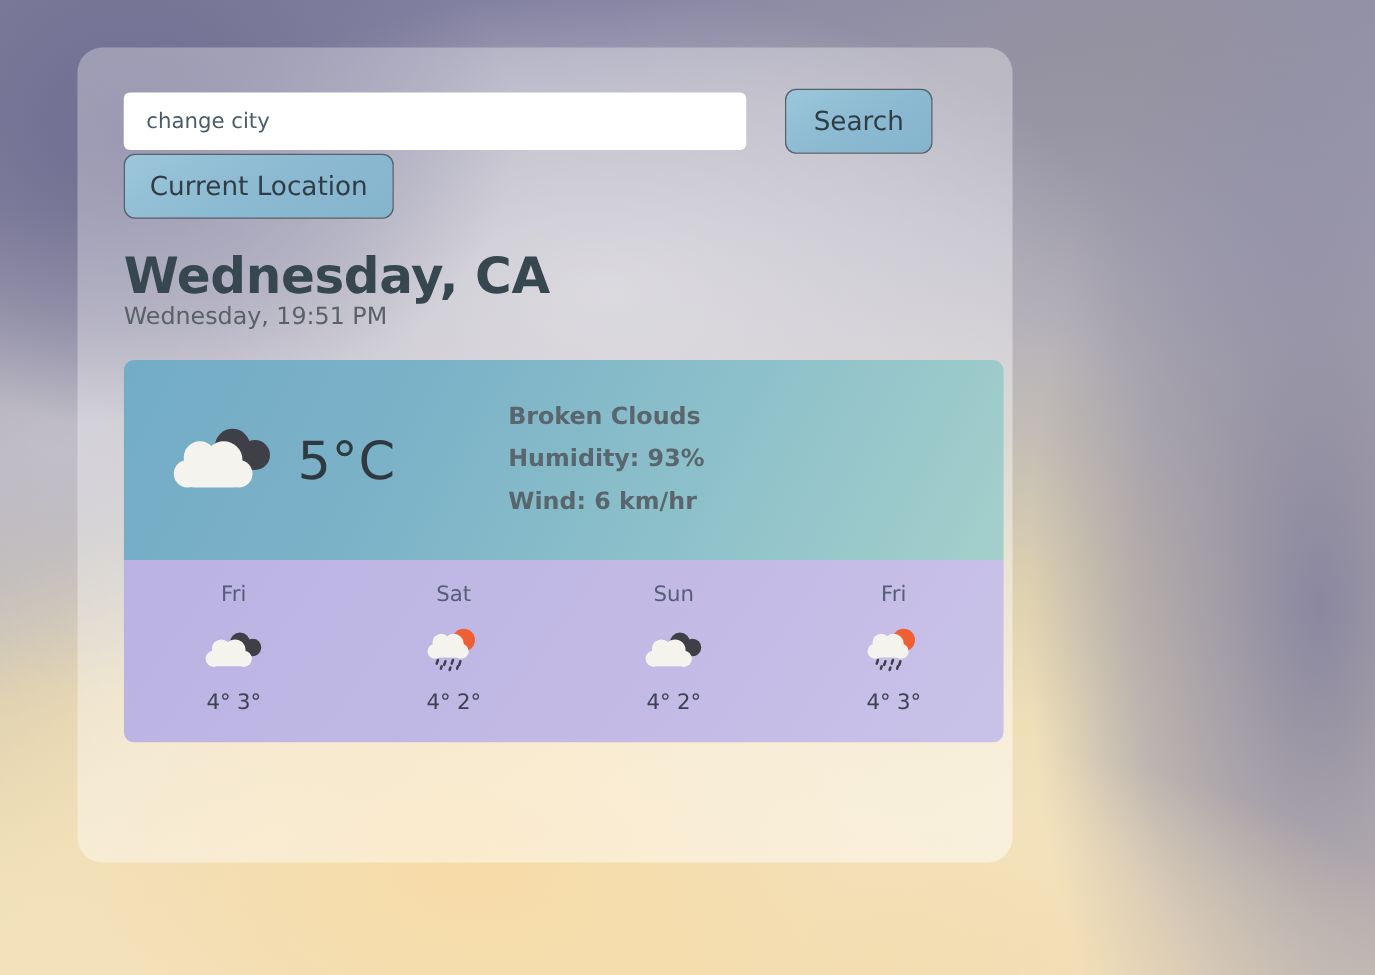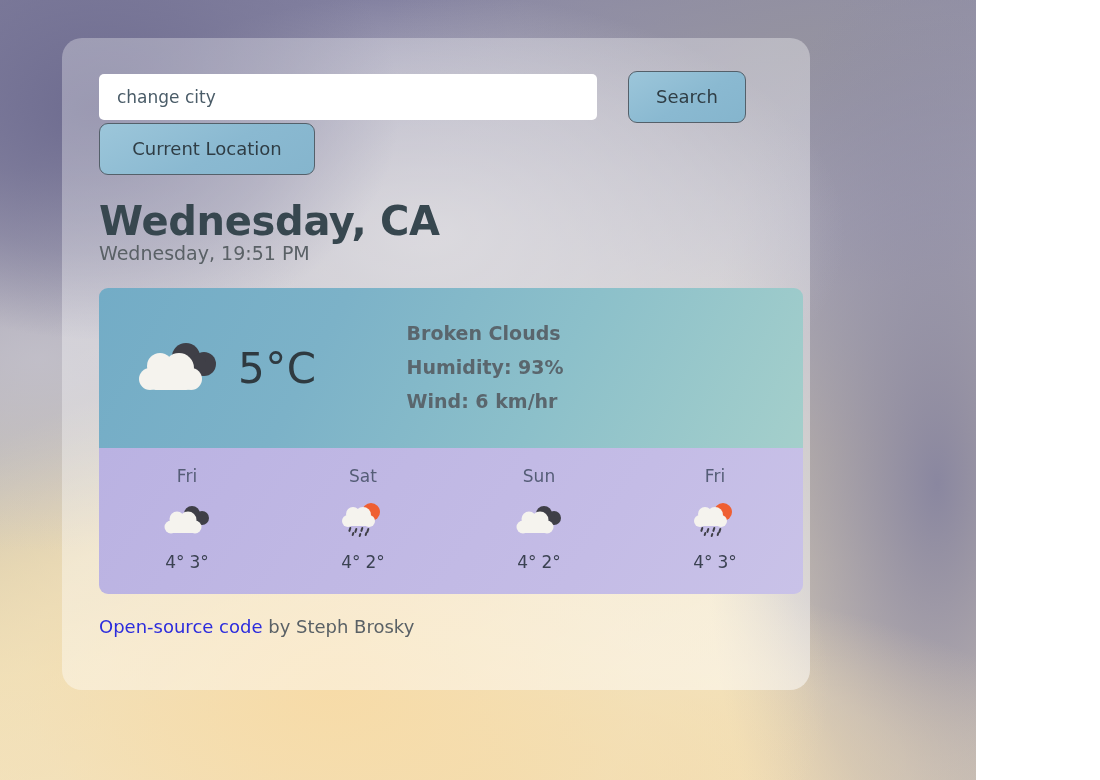--- a/index.html
+++ b/index.html
@@ -7,21 +7,21 @@
   html, body {
     width: 1100px;
     height: 780px;
     overflow: hidden;
     font-family: "DejaVu Sans", sans-serif;
   }
 
   
   #app-background {
     position: relative;
-    width: 976px;
+    width: 1100px;
     height: 780px;
     background:
       
       radial-gradient(ellipse 420px 320px at 10% 14%, rgba(108,106,142,0.95) 0%, rgba(120,118,150,0.55) 45%, rgba(140,138,165,0) 72%),
       
       radial-gradient(ellipse 360px 240px at 4% 46%, rgba(198,196,206,0.75) 0%, rgba(198,196,206,0.25) 55%, rgba(198,196,206,0) 80%),
       
       radial-gradient(ellipse 520px 300px at 44% 30%, rgba(206,204,210,0.85) 0%, rgba(200,198,206,0.35) 55%, rgba(200,198,206,0) 80%),
       
       radial-gradient(ellipse 640px 420px at 34% 88%, rgba(247,219,167,0.95) 0%, rgba(243,224,184,0.6) 48%, rgba(240,228,200,0) 78%),
@@ -75,21 +75,21 @@
     color: #37474f;
     outline: none;
   }
   #search-input::placeholder { color: #4a5c68; opacity: 1; }
 
   .btn {
     background: linear-gradient(150deg, #9cc6da 0%, #8ab9d1 55%, #85b5cd 100%);
     border: 1px solid #54606a;
     border-radius: 9px;
     font-family: "DejaVu Sans", sans-serif;
-    font-size: 18px;
+    font-size: 21px;
     color: #2f3d45;
     cursor: pointer;
     line-height: 1;
   }
 
   #search-button {
     margin-left: 31px;
     width: 118px;
     height: 52px;
     margin-top: -3px;
@@ -321,16 +321,15 @@
             </svg>
           </div>
           <div class="day-temps">
             <span>4°</span><span class="lo">3°</span>
           </div>
         </div>
 
       </div>
     </div>
 
-    <div id="footer"><a id="source-link" href="#">Open-source code</a><span> by Steph Brosky</span></div>
 
   </div>
 </div>
 
 </body></html>

